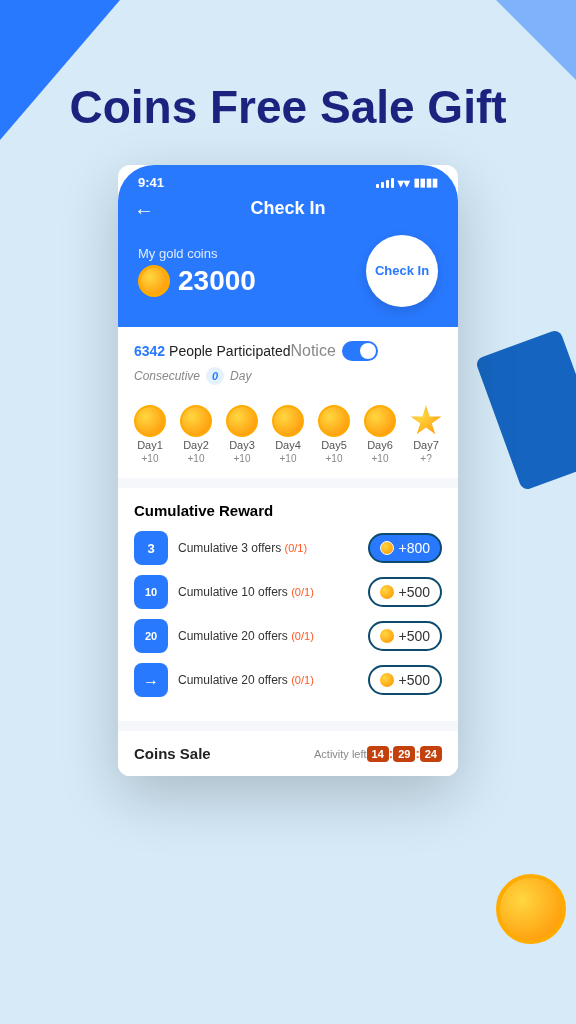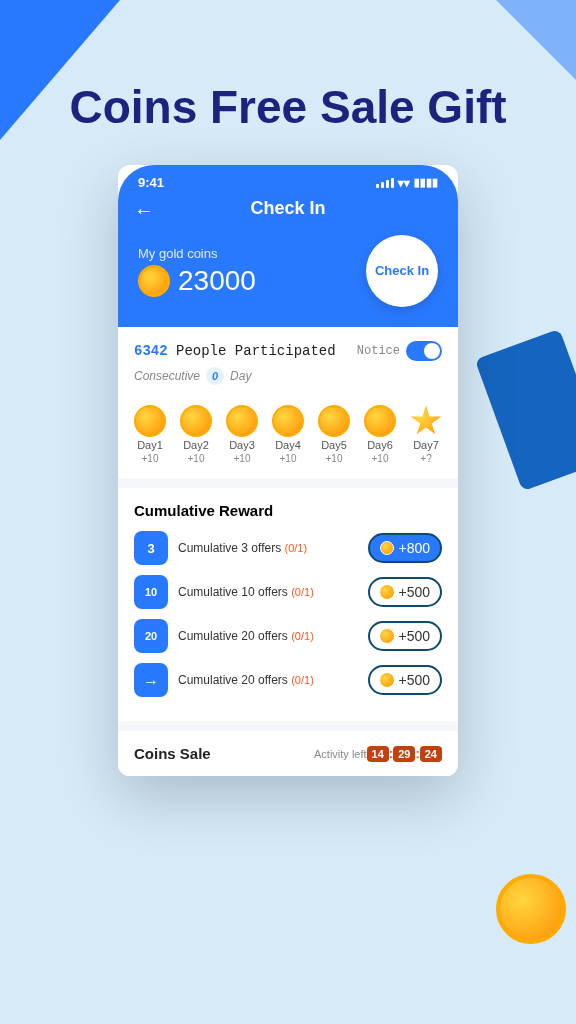--- a/index.html
+++ b/index.html
@@ -127,21 +127,21 @@
       color: rgba(255,255,255,0.85);
       font-size: 13px;
       margin-bottom: 4px;
     }
     .coin-amount {
       display: flex;
       align-items: center;
       gap: 8px;
       color: white;
       font-size: 28px;
-      font-weight: 400;
+      font-weight: 700;
     }
     .coin-icon-large {
       width: 32px;
       height: 32px;
       background: radial-gradient(circle at 35% 35%, #ffd740, #ff8f00);
       border-radius: 50%;
       border: 3px solid #ffab00;
       display: inline-block;
     }
     .check-in-btn {
@@ -169,32 +169,30 @@
     }
 
     .participation-card {
       background: white;
       margin: 0;
       padding: 14px 16px 10px;
     }
     .participation-row {
       display: flex;
       align-items: center;
-      justify-content: space-between;
-      font-family: Liberation Mono, monospace;
     }
     .participation-text {
       font-size: 14px;
       color: #222;
     }
     .participation-count {
       color: #2979ff;
       font-weight: 700;
     }
-    .notice-text { color: #888; font-size: 12px; }
+    .notice-text { color: #888; font-size: 16px; }
     .toggle {
       width: 36px;
       height: 20px;
       background: #2979ff;
       border-radius: 10px;
       position: relative;
     }
     .toggle::after {
       content: '';
       position: absolute;

